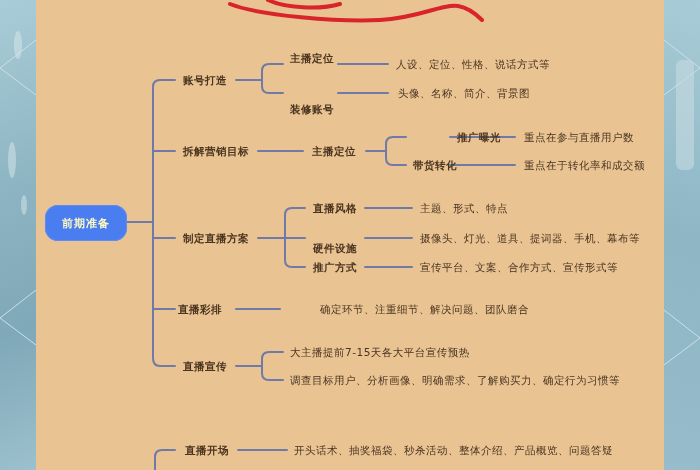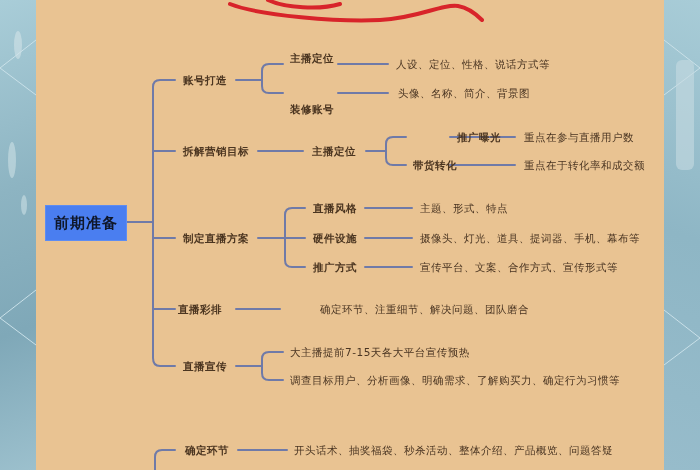--- a/index.html
+++ b/index.html
@@ -15,22 +15,22 @@
   }
   .side.left { left:0; width:36px; }
   .side.right { left:664px; width:36px; background:linear-gradient(200deg,#a8ccd7 0%,#8eb6c5 50%,#97bccb 100%); }
   .side svg { position:absolute; left:0; top:0; }
   .paper {
     position:absolute; left:36px; top:0; width:628px; height:470px;
     background:#e9c392;
   }
   .root {
     position:absolute; left:45px; top:205px; width:82px; height:36px;
-    background:#4a7ef0; border-radius:1px; color:#0f172a;
-    font-size:15px; font-weight:bold; display:flex; align-items:center; justify-content:center;
+    background:#4a7ef0; border-radius:13px; color:#fef9c3;
+    font-size:11px; font-weight:bold; display:flex; align-items:center; justify-content:center;
     letter-spacing:1px; box-shadow:0 0 0 1px #5d8cf2 inset;
   }
   .lbl {
     position:absolute; font-size:10.5px; color:#4b3520; white-space:nowrap;
     line-height:14px; font-weight:bold; letter-spacing:0.5px;
   }
   .lbl.leaf { font-weight:normal; color:#4a3522; }
   svg.lines { position:absolute; left:0; top:0; }
   .scribble { position:absolute; left:0; top:0; }
 </style>
@@ -112,26 +112,26 @@
 <div class="lbl" style="left:183px;top:144px;">拆解营销目标</div>
 <div class="lbl" style="left:312px;top:144px;">主播定位</div>
 <div class="lbl" style="left:413px;top:130px;margin-left:44px;">推广曝光</div>
 <div class="lbl leaf" style="left:524px;top:130px;">重点在参与直播用户数</div>
 <div class="lbl" style="left:413px;top:158px;">带货转化</div>
 <div class="lbl leaf" style="left:524px;top:158px;">重点在于转化率和成交额</div>
 
 <div class="lbl" style="left:183px;top:231px;">制定直播方案</div>
 <div class="lbl" style="left:313px;top:201px;">直播风格</div>
 <div class="lbl leaf" style="left:420px;top:201px;">主题、形式、特点</div>
-<div class="lbl" style="left:313px;top:231px;">硬件设施</div>
+<div class="lbl" style="left:313px;top:241px;">硬件设施</div>
 <div class="lbl leaf" style="left:420px;top:231px;">摄像头、灯光、道具、提词器、手机、幕布等</div>
 <div class="lbl" style="left:313px;top:260px;">推广方式</div>
 <div class="lbl leaf" style="left:420px;top:260px;">宣传平台、文案、合作方式、宣传形式等</div>
 
 <div class="lbl" style="left:178px;top:302px;">直播彩排</div>
 <div class="lbl leaf" style="left:288px;top:302px;margin-left:32px;">确定环节、注重细节、解决问题、团队磨合</div>
 
 <div class="lbl" style="left:183px;top:359px;">直播宣传</div>
 <div class="lbl leaf" style="left:290px;top:345px;">大主播提前7-15天各大平台宣传预热</div>
 <div class="lbl leaf" style="left:290px;top:373px;">调查目标用户、分析画像、明确需求、了解购买力、确定行为习惯等</div>
 
-<div class="lbl" style="left:185px;top:443px;">确定环节</div>
+<div class="lbl" style="left:185px;top:443px;">直播开场</div>
 <div class="lbl leaf" style="left:294px;top:443px;">开头话术、抽奖福袋、秒杀活动、整体介绍、产品概览、问题答疑</div>
 
 </body></html>

